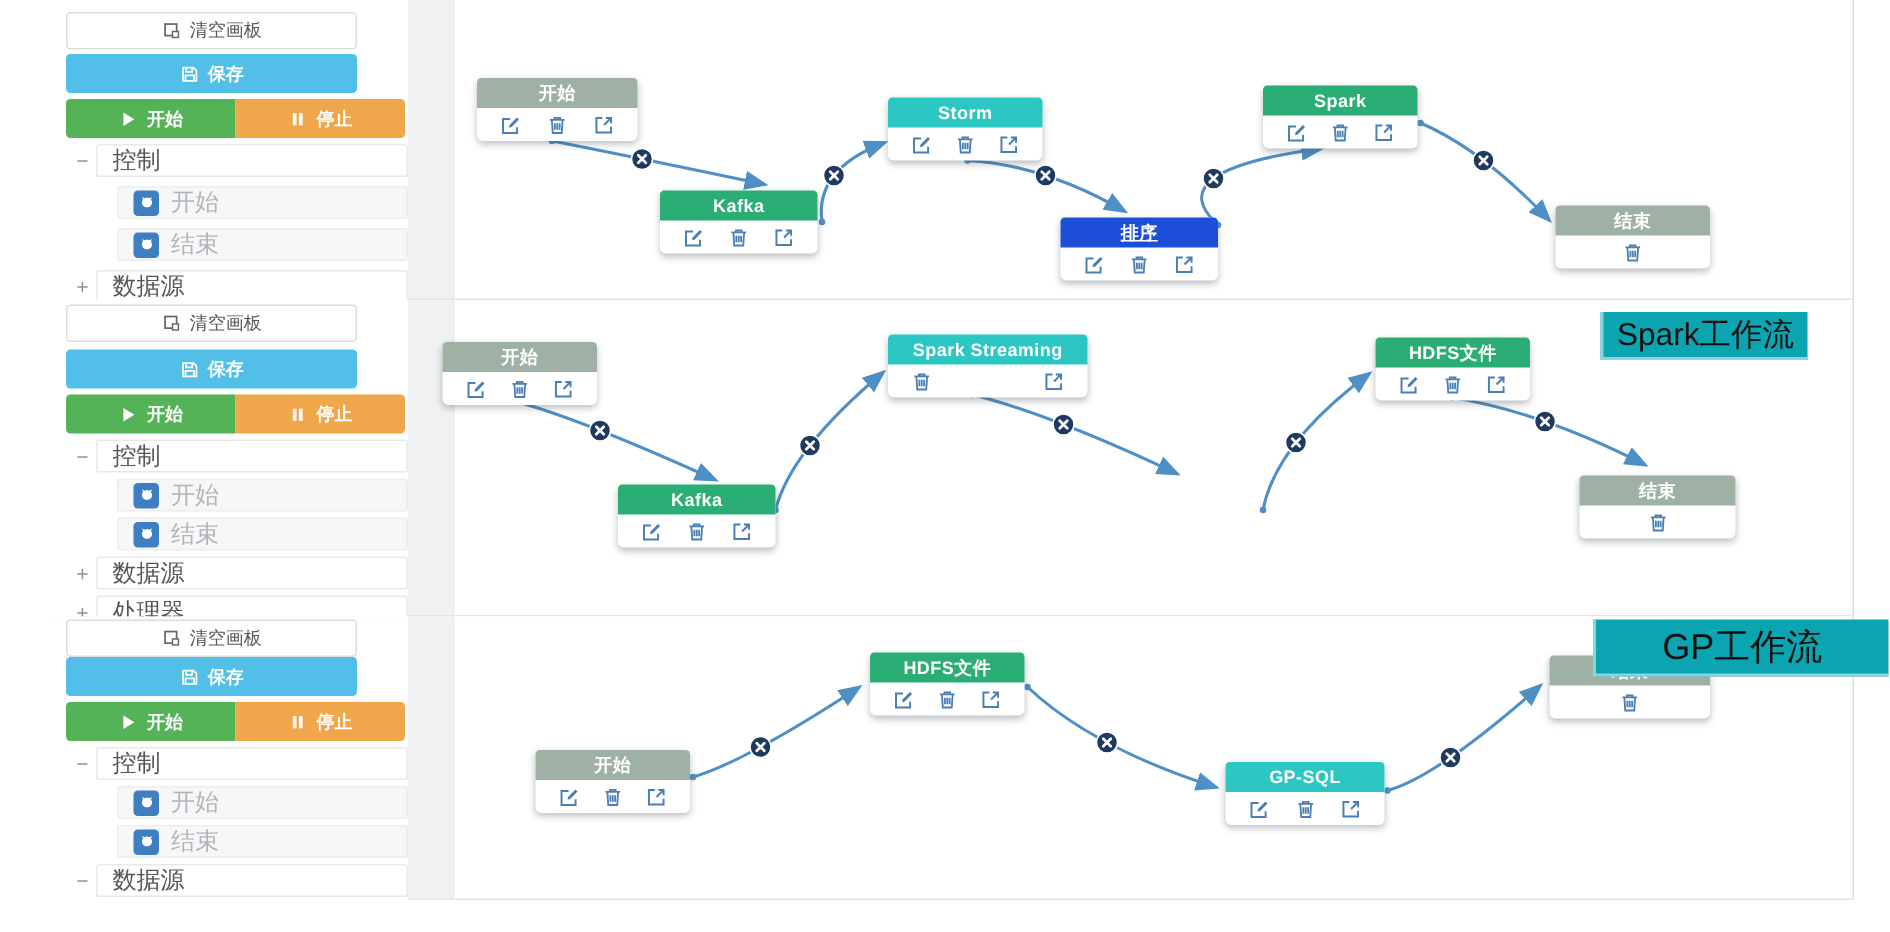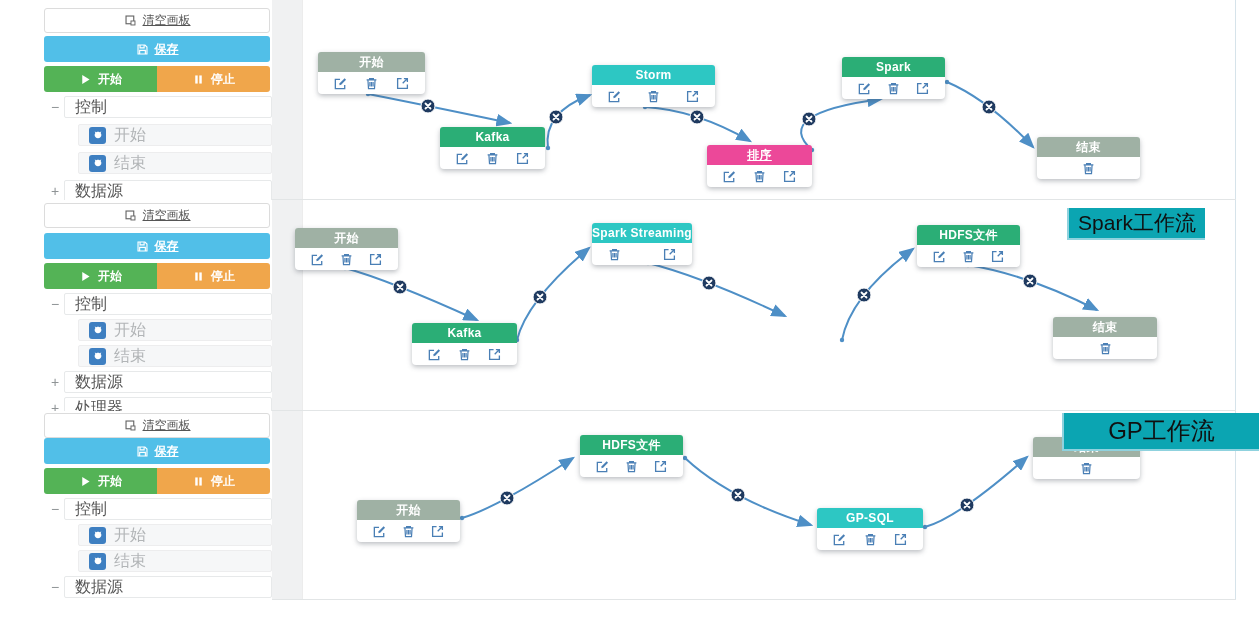--- a/index.html
+++ b/index.html
@@ -6,22 +6,22 @@
   html,body { width:1260px; height:621px; background:#fff; font-family:"Liberation Sans",sans-serif; overflow:hidden; }
   .panel { position:relative; width:1260px; overflow:hidden; }
   .panel::after { content:""; position:absolute; left:30px; right:24px; bottom:0; height:1px; background:#e2e5e6; }
   #panel0 { height:200px; } #panel1 { height:211px; } #panel2 { height:189px; }
 
   .sidebar { position:absolute; left:0; top:0; bottom:0; width:272px; background:#fff; z-index:4; }
   .gutter  { position:absolute; left:272px; width:30px; top:0; bottom:0; background:#f0f1f2; z-index:0; }
   .canvasbg{ position:absolute; left:302px; right:24px; top:0; bottom:0; background:#fff;
              border-left:1px solid #ececec; border-right:1px solid #d6e3ea; z-index:0; }
 
-  .btn { position:absolute; left:44px; width:226px; height:25px; display:flex; align-items:center; justify-content:center;
-         gap:6px; font-size:12px; border-radius:3px; cursor:pointer; font-family:inherit;text-decoration:underline; }
+  .btn { position:absolute; left:44px; width:194px; height:25px; display:flex; align-items:center; justify-content:center;
+         gap:6px; font-size:12px; border-radius:3px; cursor:pointer; font-family:inherit; }
   .clearbtn { background:#fff; border:1px solid #dcdcdc; color:#555; }
   .savebtn  { border:none; color:#fff; font-weight:bold; height:26px; }
   .ssrow { position:absolute; left:44px; width:226px; height:26px; display:flex; }
   .btn2 { flex:1; border:none; color:#fff; font-weight:bold; font-size:12px; display:flex; align-items:center;
           justify-content:center; gap:6px; cursor:pointer; font-family:inherit; }
   .startbtn { border-radius:3px 0 0 3px; } .stopbtn { border-radius:0 3px 3px 0; }
   .bicon { width:13px; height:13px; display:block; }
 
   .tree { position:absolute; left:44px; width:228px; top:0; }
   .trow { position:absolute; left:0; right:0; height:22px; }
@@ -194,21 +194,21 @@
           </svg>
         </span>
         <span class="nicon">
           <svg viewBox="0 0 16 16" fill="none" stroke="#4A7FB5" stroke-width="1.4">
             <path d="M13.2 9v4.2H2.8V2.8H7"></path>
             <path d="M9.5 2.8h3.7v3.7M13 3L8.2 7.8"></path>
           </svg>
         </span>
       </div>
     </div>
-    <div class="node" style="left: 592px; top: 65px; width: 123px;">
+    <div class="node" style="left: 592px; top: 65px; width: 103px;">
       <div class="nh" style="background: rgb(45, 199, 195);">Storm</div>
       <div class="nb">
         <span class="nicon">
           <svg viewBox="0 0 16 16" fill="none" stroke="#4A7FB5" stroke-width="1.4">
             <path d="M12.5 9.5v4h-10v-10h5"></path>
             <path d="M6.8 9.8l1.9-.5 5.2-5.4-1.5-1.5-5.3 5.4z" fill="#4A7FB5" stroke="none"></path>
           </svg>
         </span>
         <span class="nicon">
           <svg viewBox="0 0 16 16" fill="none" stroke="#4A7FB5" stroke-width="1.3">
@@ -217,21 +217,21 @@
         </span>
         <span class="nicon">
           <svg viewBox="0 0 16 16" fill="none" stroke="#4A7FB5" stroke-width="1.4">
             <path d="M13.2 9v4.2H2.8V2.8H7"></path>
             <path d="M9.5 2.8h3.7v3.7M13 3L8.2 7.8"></path>
           </svg>
         </span>
       </div>
     </div>
     <div class="node" style="left: 707px; top: 145px; width: 105px;">
-      <div class="nh" style="background: #ec4899; text-decoration: underline;">排序</div>
+      <div class="nh" style="background: #1d4ed8; text-decoration: underline;">排序</div>
       <div class="nb">
         <span class="nicon">
           <svg viewBox="0 0 16 16" fill="none" stroke="#4A7FB5" stroke-width="1.4">
             <path d="M12.5 9.5v4h-10v-10h5"></path>
             <path d="M6.8 9.8l1.9-.5 5.2-5.4-1.5-1.5-5.3 5.4z" fill="#4A7FB5" stroke="none"></path>
           </svg>
         </span>
         <span class="nicon">
           <svg viewBox="0 0 16 16" fill="none" stroke="#4A7FB5" stroke-width="1.3">
             <path d="M2.8 4.2h10.4M6 4V2.8h4V4M4.2 4.6l.6 8.9h6.4l.6-8.9M6.3 6.5v4.7M8 6.5v4.7M9.7 6.5v4.7"></path>
@@ -429,21 +429,21 @@
           </svg>
         </span>
         <span class="nicon">
           <svg viewBox="0 0 16 16" fill="none" stroke="#4A7FB5" stroke-width="1.4">
             <path d="M13.2 9v4.2H2.8V2.8H7"></path>
             <path d="M9.5 2.8h3.7v3.7M13 3L8.2 7.8"></path>
           </svg>
         </span>
       </div>
     </div>
-    <div class="node" style="left: 592px; top: 23px; width: 100px;">
+    <div class="node" style="left: 592px; top: 23px; width: 133px;">
       <div class="nh" style="background: rgb(45, 199, 195);">Spark Streaming</div>
       <div class="nb">
         <span class="nicon">
           <svg viewBox="0 0 16 16" fill="none" stroke="#4A7FB5" stroke-width="1.3">
             <path d="M2.8 4.2h10.4M6 4V2.8h4V4M4.2 4.6l.6 8.9h6.4l.6-8.9M6.3 6.5v4.7M8 6.5v4.7M9.7 6.5v4.7"></path>
           </svg>
         </span>
         <span class="nicon">
           <svg viewBox="0 0 16 16" fill="none" stroke="#4A7FB5" stroke-width="1.4">
             <path d="M13.2 9v4.2H2.8V2.8H7"></path>

